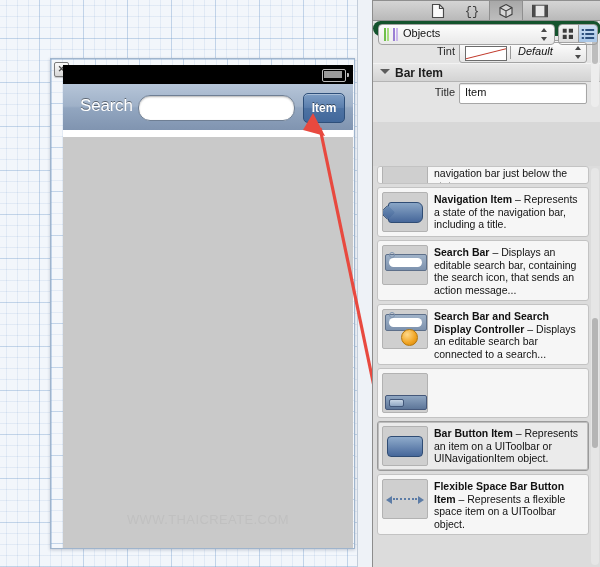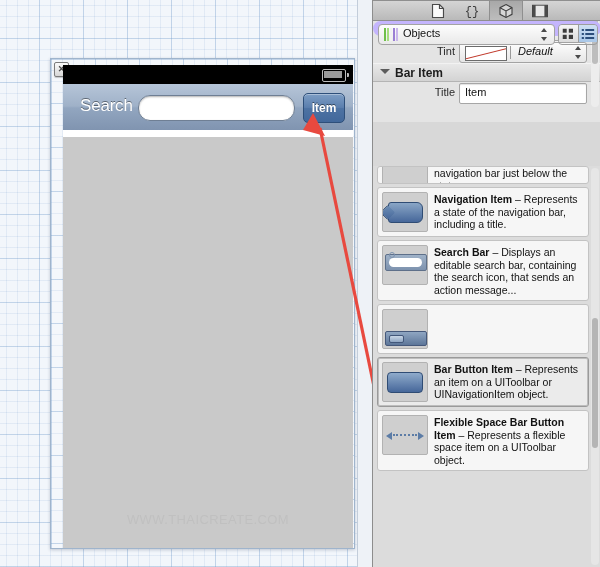--- a/index.html
+++ b/index.html
@@ -190,21 +190,21 @@
     background:linear-gradient(to bottom,#d5d5d5,#b9b9b9);
     border-top:1px solid #8f8f8f;border-bottom:1px solid #8f8f8f;
   }
   .lib-tab{
     position:absolute;top:0;width:34px;height:19px;
   }
   .lib-tab.sel{background:linear-gradient(to bottom,#a8a8a8,#bdbdbd);
     box-shadow:inset 1px 0 0 #8f8f8f, inset -1px 0 0 #8f8f8f;}
   .lib-tab svg{position:absolute;left:50%;top:50%;transform:translate(-50%,-50%);}
 
-  #lib-chooser-row{position:relative;height:15px;background:#c4b5fd;border-radius:9px;}
+  #lib-chooser-row{position:relative;height:15px;background:#14532d;border-radius:9px;}
   #lib-popup{
     position:absolute;left:5px;top:3px;width:175px;height:19px;
     border:1px solid #a3a3a3;border-radius:4px;
     background:linear-gradient(to bottom,#fdfdfd,#e9e9e9);
   }
   #lib-books{
     position:absolute;left:5px;top:3px;width:14px;height:13px;
     display:flex;gap:1px;
   }
   #lib-books i{display:block;width:2px;height:13px;}
@@ -478,20 +478,31 @@
         <span class="lib-thumb">
           <span class="art-searchbar"></span>
             <span class="art-searchdot"></span>
         </span>
         <span class="lib-text">
           <b>Search Bar</b>
           <span> – Displays an editable search bar, containing the search icon, that sends an action message...</span>
         </span>
       </div>
 
+      <div class="lib-row">
+        <span class="lib-thumb">
+          <span class="art-searchbar" style="top:4px"></span>
+            <span class="art-searchdot" style="top:2px"></span>
+          <span class="art-orange"></span>
+        </span>
+        <span class="lib-text">
+          <b>Search Bar and Search Display Controller</b>
+          <span> – Displays an editable search bar connected to a search...</span>
+        </span>
+      </div>
 
       <div class="lib-row">
         <span class="lib-thumb">
           <span class="art-toolbar"></span>
         </span>
       </div>
 
       <div class="lib-row sel">
         <span class="lib-thumb">
           <span class="art-barbutton"></span>

